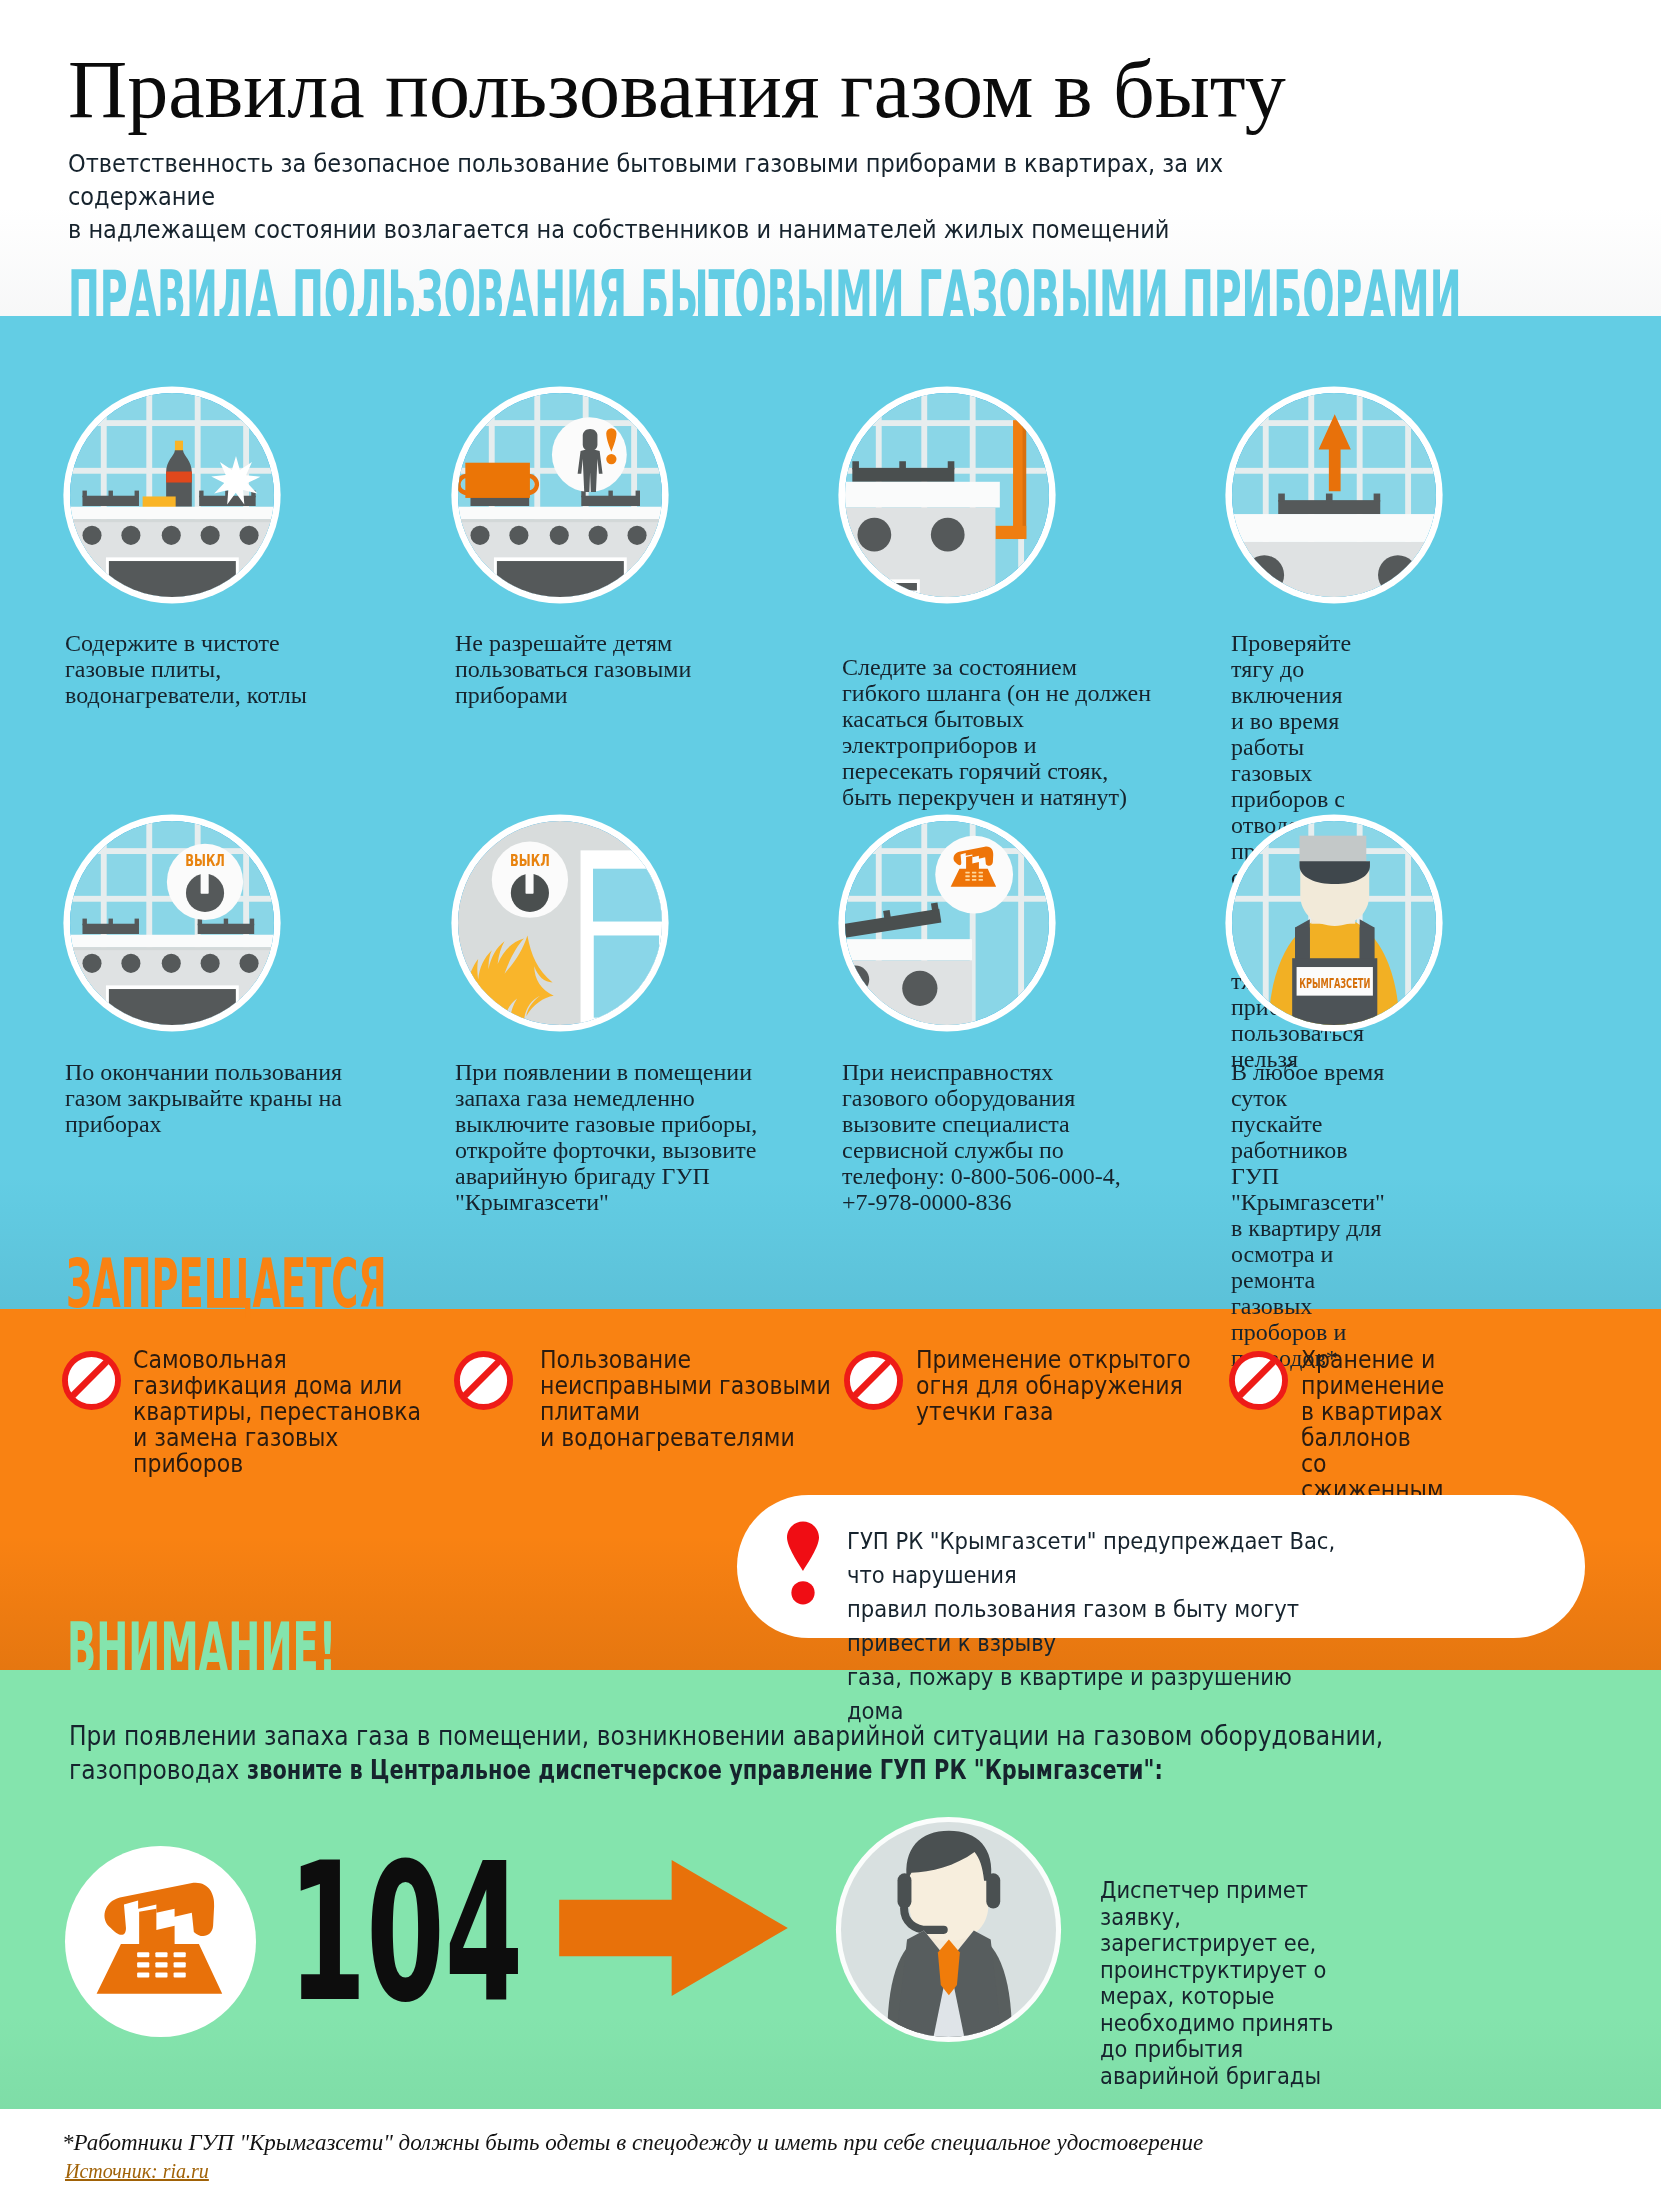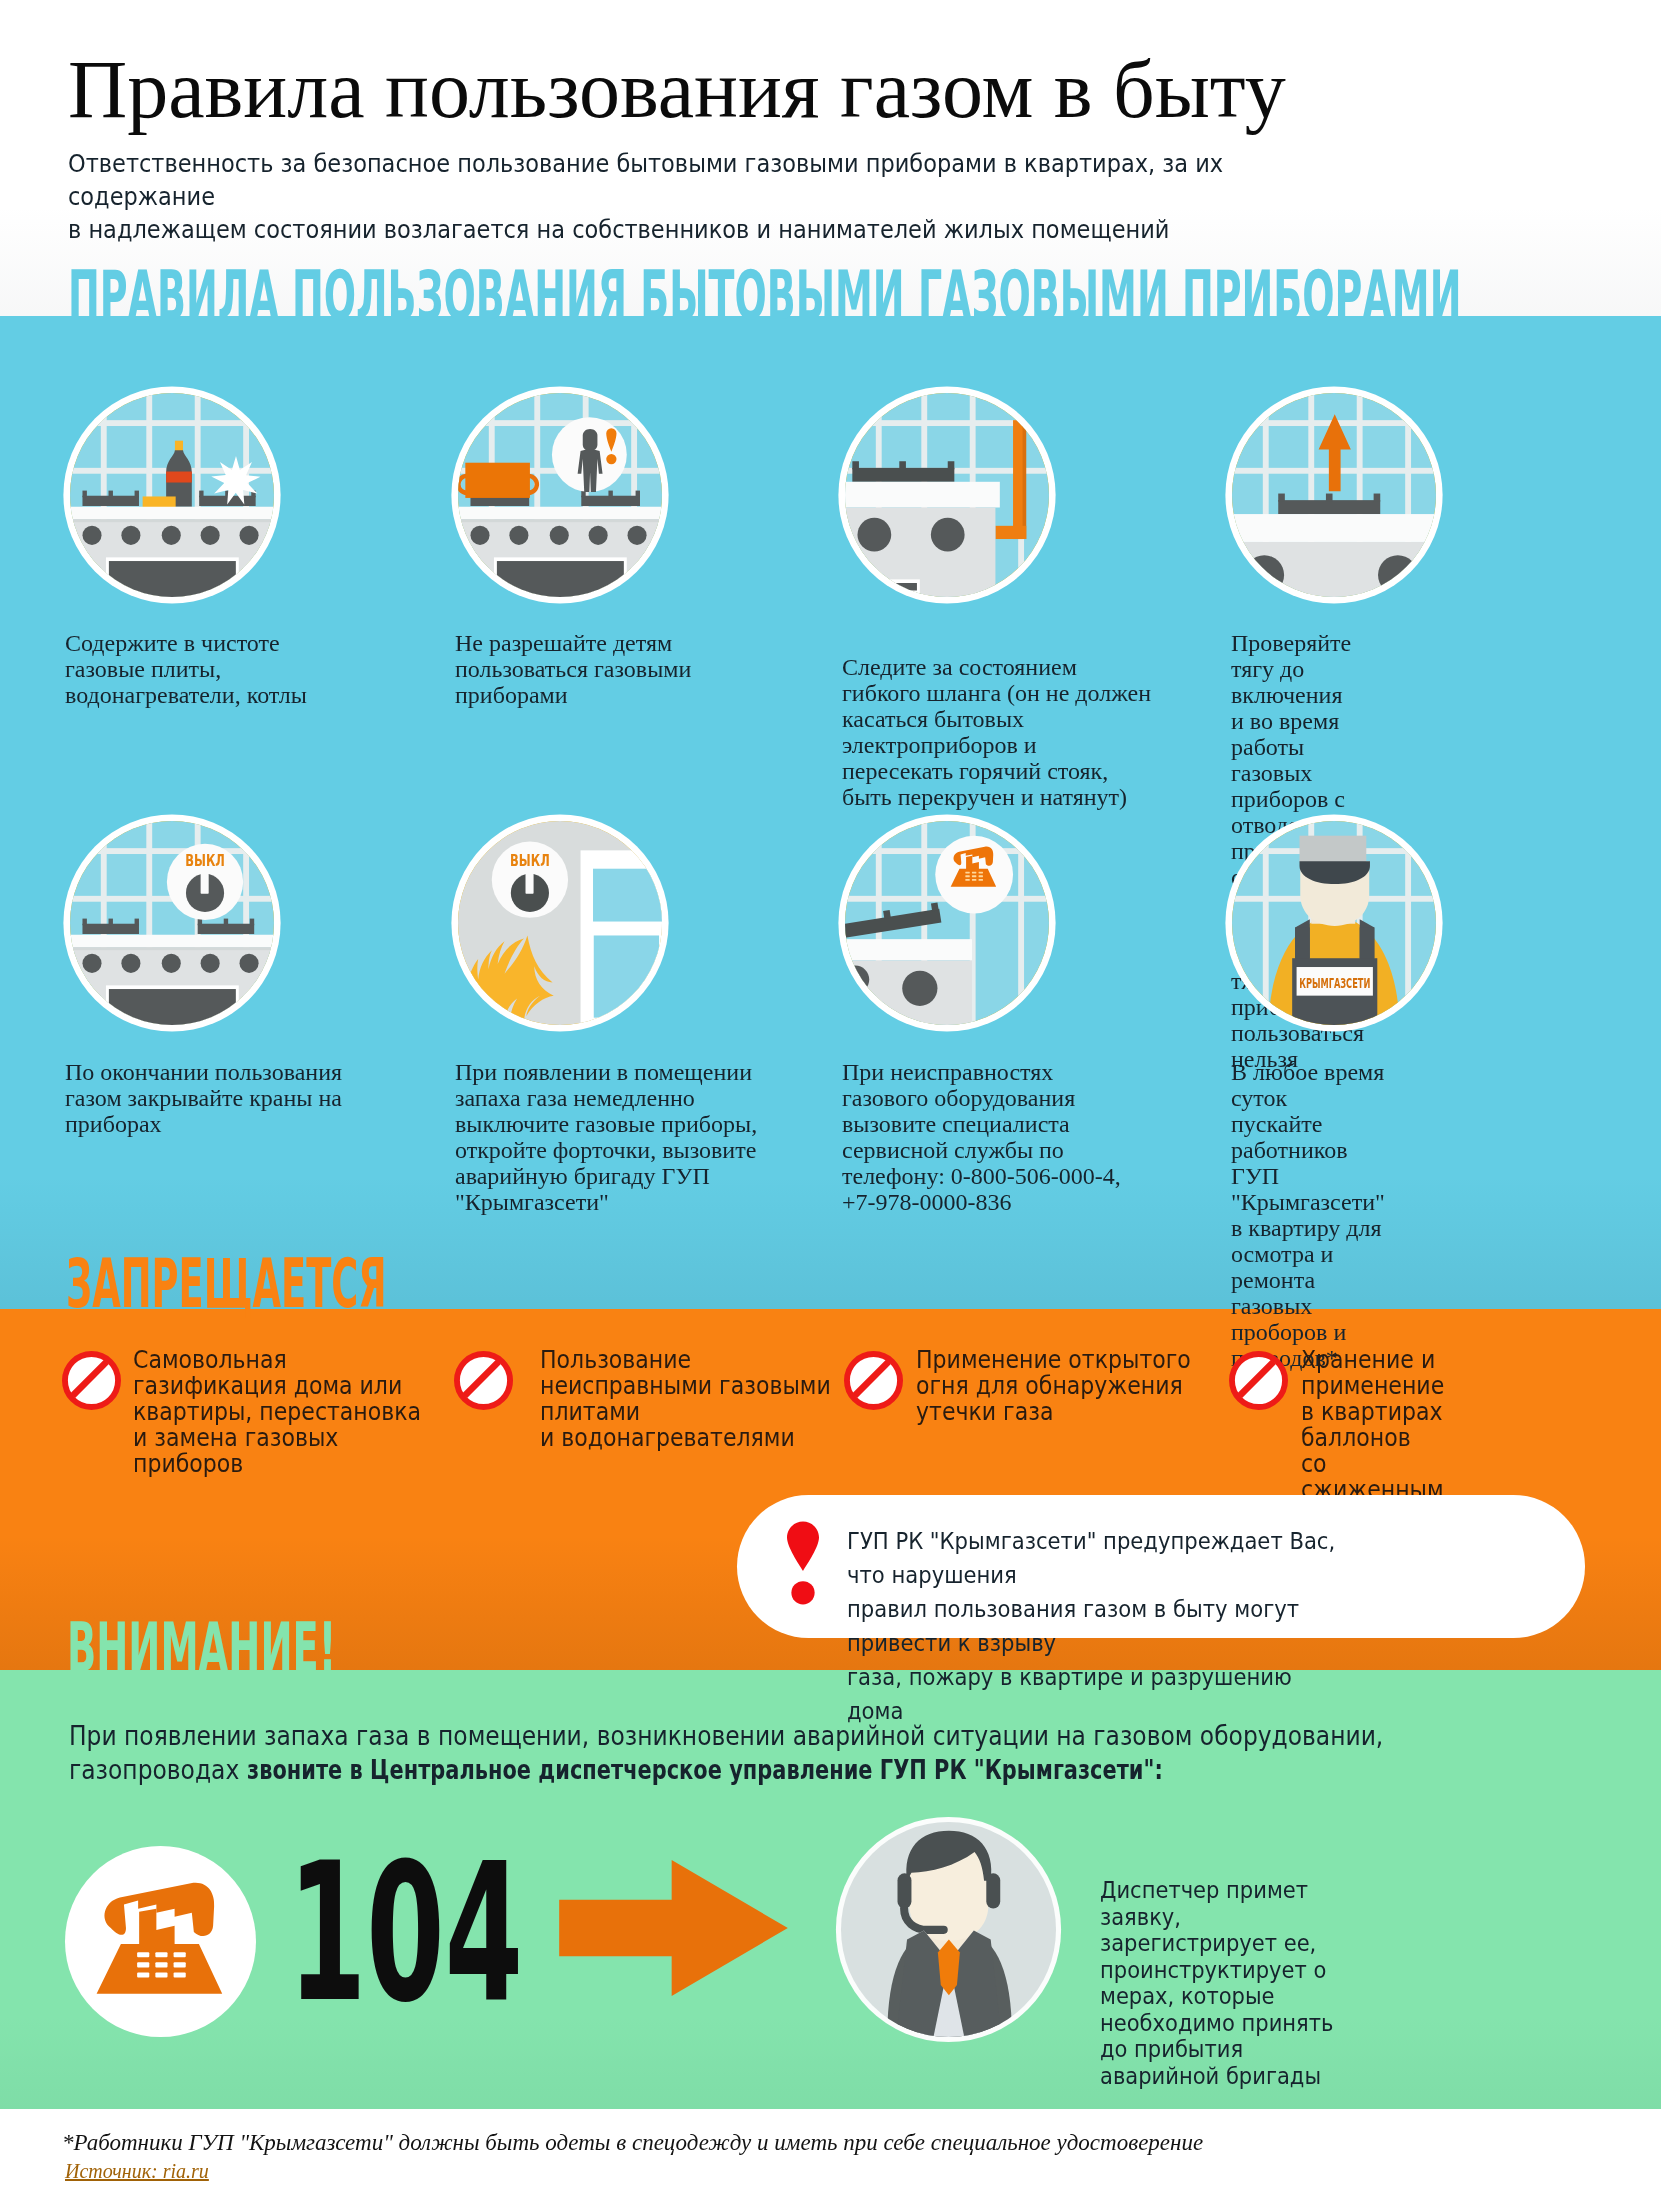--- a/index.html
+++ b/index.html
@@ -26,21 +26,21 @@
   
   .sec-head{position:absolute;font-family:"DejaVu Sans Condensed","DejaVu Sans",sans-serif;
             font-weight:bold;white-space:nowrap;line-height:1;font-size:68px;
             transform-origin:left top;}
   #sec-head-1{left:68px;top:262px;color:#63cde4;transform:scaleX(0.621);}
   #sec-head-2{left:66px;top:1250px;color:#f98212;transform:scaleX(0.602);}
   #sec-head-3{left:67px;top:1614px;color:#84e4ad;transform:scaleX(0.627);}
 
   
   .tile-circle{position:absolute;width:204px;height:204px;border-radius:50%;
-               overflow:hidden;background:#eab308;box-shadow:0 0 0 6.6px #ffffff;}
+               overflow:hidden;background:#0ea5e9;box-shadow:0 0 0 6.6px #ffffff;}
   .tile-circle svg{display:block;width:204px;height:204px;}
   .tile-text{position:absolute;font-size:24px;line-height:26px;color:#16232d;white-space:pre-line;font-family:Liberation Serif, serif;}
 
   
   .ban-icon{position:absolute;width:59px;height:59px;}
   .ban-text{position:absolute;font-size:24.5px;line-height:26px;color:#2a1b10;white-space:pre-line;}
 
   
   #warn-box{position:absolute;left:737px;top:1495px;width:848px;height:143px;
             background:#ffffff;border-radius:72px;}

